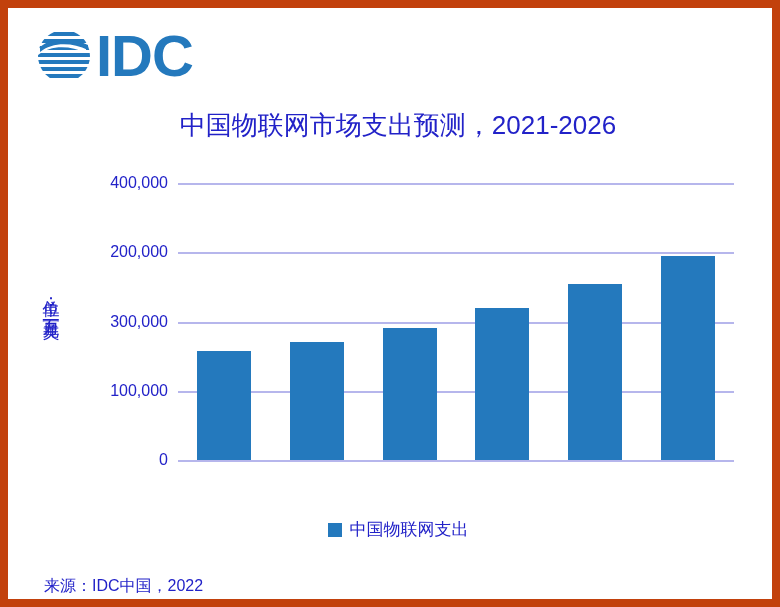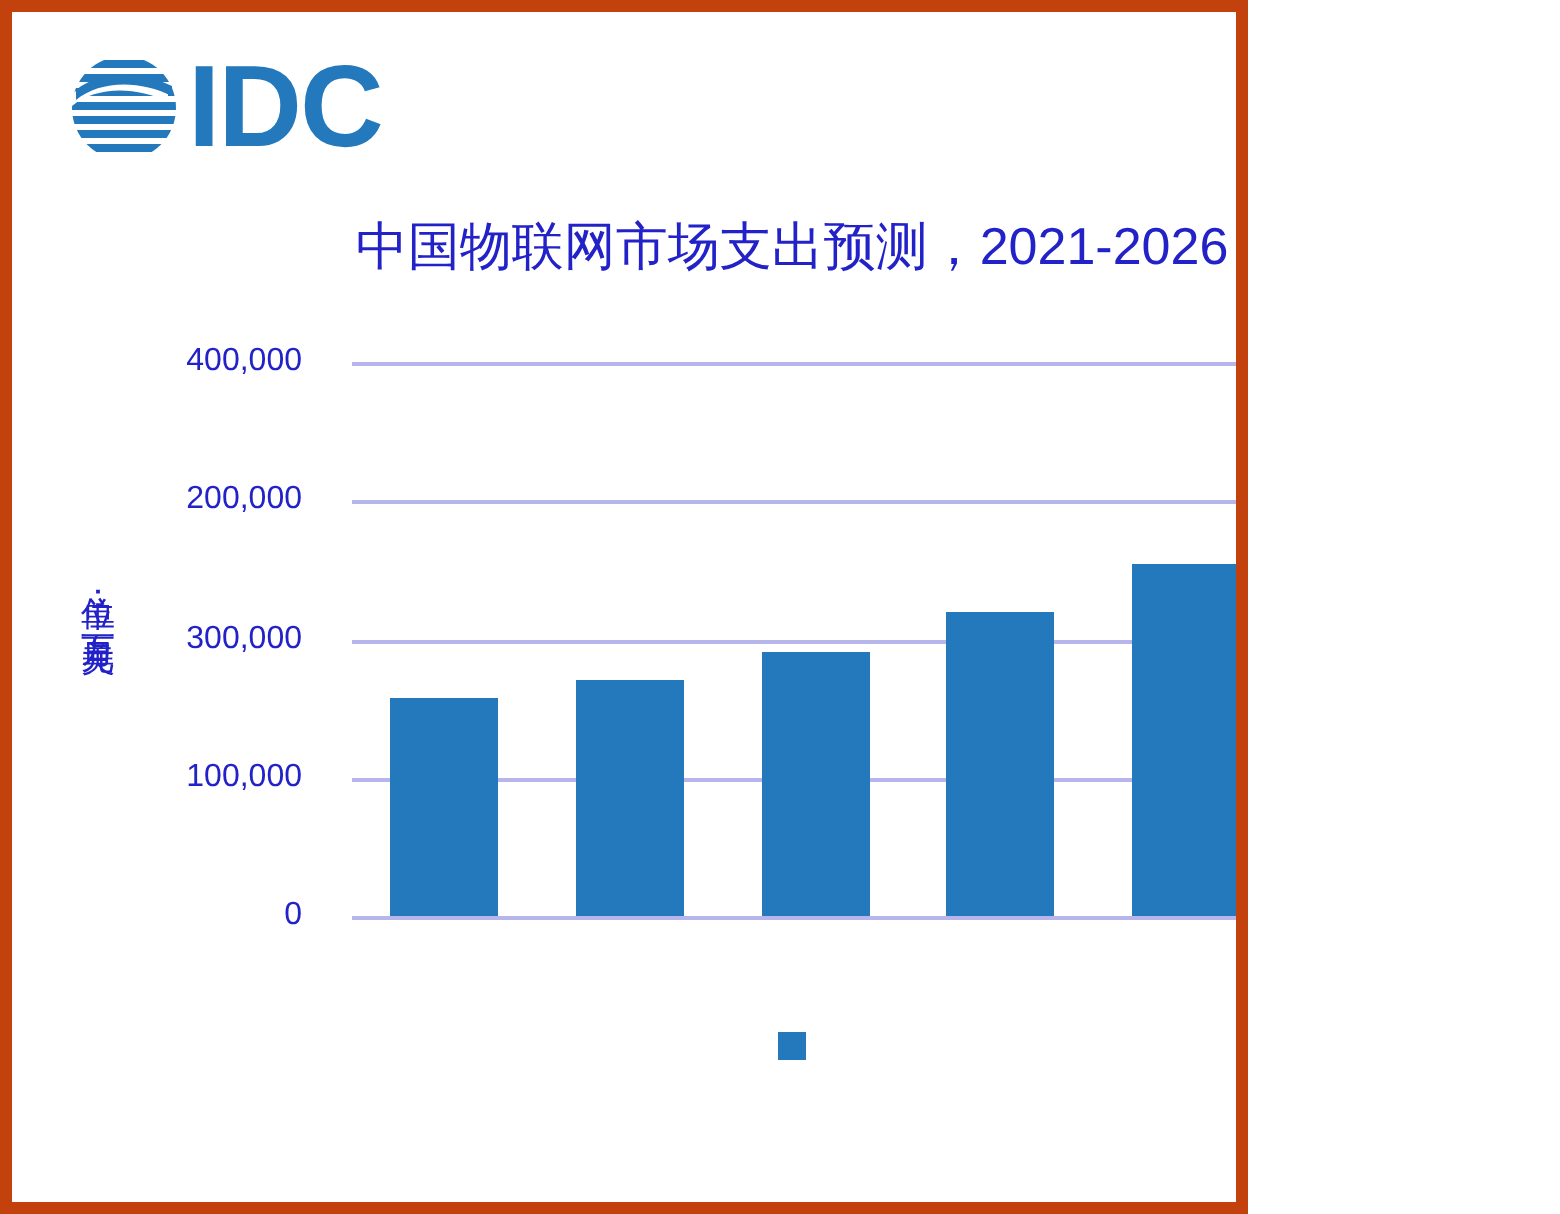--- a/index.html
+++ b/index.html
@@ -6,24 +6,24 @@
     margin: 0;
     padding: 0;
     background: #ffffff;
   }
   body {
     font-family: "Liberation Sans", "DejaVu Sans", sans-serif;
   }
 
   #page {
     position: relative;
-    width: 624px;
+    width: 780px;
     height: 607px;
     background: #ffffff;
-    border: 6px solid #c2410c;
+    border: 8px solid #c2410c;
     box-sizing: border-box;
     overflow: hidden;
   }
 
   
   #logo {
     position: absolute;
     left: 28px;
     top: 16px;
     width: 185px;
@@ -84,21 +84,21 @@
   
   .gridline {
     position: absolute;
     left: 170px;
     width: 556px;
     height: 2px;
     background: #b6b6ec;
   }
   .ytick {
     position: absolute;
-    right: 15px;
+    right: 0;
     width: 100px;
     text-align: right;
     color: #2222c8;
     font-size: 16px;
     transform: translateY(-50%);
     font-family: "Liberation Sans", sans-serif;
   }
   .ytick-host {
     position: absolute;
     left: 55px;
@@ -213,16 +213,18 @@
         <div class="bar" style="left: 204.667px; width: 54px; height: 132.267px; background: rgb(36, 121, 189);"></div>
         <div class="bar" style="left: 297.333px; width: 54px; height: 151.657px; background: rgb(36, 121, 189);"></div>
         <div class="bar" style="left: 390px; width: 54px; height: 175.895px; background: rgb(36, 121, 189);"></div>
         <div class="bar" style="left: 482.667px; width: 54px; height: 203.595px; background: rgb(36, 121, 189);"></div>
       </div>
     <div id="xticks"></div>
   </div>
 
   <div id="legend">
     <span id="legend-swatch" style="background: rgb(36, 121, 189);"></span>
+    <span id="legend-label">中国物联网支出</span>
   </div>
 
+  <div id="source">来源：IDC中国，2022</div>
 
 </div>
 
 </body></html>

